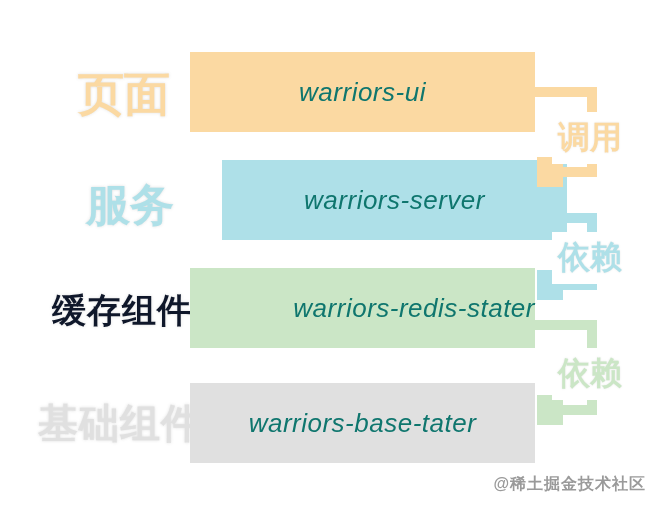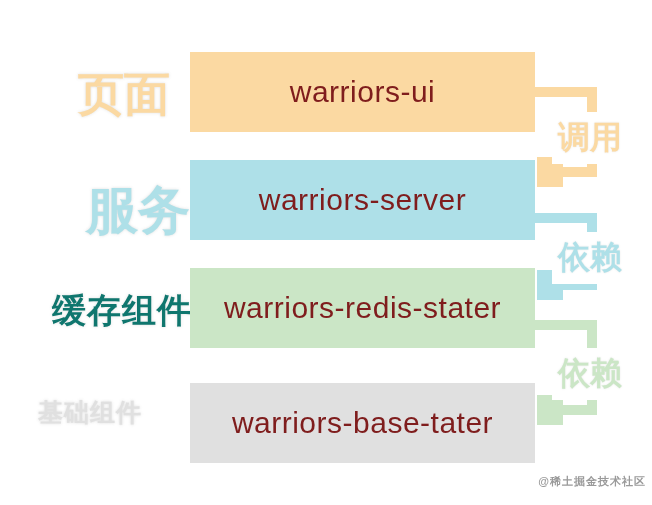--- a/index.html
+++ b/index.html
@@ -5,34 +5,34 @@
   html,body{margin:0;padding:0;background:#fff;}
   #stage{
     position:relative;width:652px;height:505px;background:#ffffff;
     overflow:hidden;font-family:"Liberation Sans","DejaVu Sans",sans-serif;
   }
   
   .box{
     position:absolute;left:190px;width:345px;height:80px;
     display:flex;align-items:center;justify-content:center;
   }
-  .box span{font-size:30px;color:#7f1d1d;letter-spacing:.5px;}
+  .box span{font-size:26px;color:#0f766e;letter-spacing:.5px;font-style:italic;}
   .box-ui    {top:52px;  background:#fbd9a2;}
-  .box-server{top:160px; background:#aee0e8;}
-  .box-redis {top:268px; background:#cbe6c6;}
+  .box-server{top:160px; background:#aee0e8;margin-left:32px;}
+  .box-redis {top:268px; background:#cbe6c6;justify-content:flex-end;}
   .box-base  {top:383px; background:#e0e0e0;text-align:right;}
   
   .row-label{
     position:absolute;font-weight:bold;white-space:nowrap;
     text-shadow:0 0 3px rgba(120,120,120,.25);
   }
   .lbl-ui    {left:78px; top:64px;  font-size:46px;color:#fbd9a2;}
-  .lbl-server{left:86px; top:176px; font-size:52px;color:#aee0e8;}
-  .lbl-redis {left:52px; top:288px; font-size:34px;color:#0f766e;letter-spacing:1px;}
-  .lbl-base  {left:38px; top:396px; font-size:25px;color:#e0e0e0;letter-spacing:1px;text-align:center;}
+  .lbl-server{left:86px; top:176px; font-size:44px;color:#aee0e8;}
+  .lbl-redis {left:52px; top:288px; font-size:34px;color:#0f172a;letter-spacing:1px;}
+  .lbl-base  {left:38px; top:396px; font-size:40px;color:#e0e0e0;letter-spacing:1px;text-align:center;}
   
   .elbow{position:absolute;border-top:10px solid;border-right:10px solid;}
   .seg  {position:absolute;height:10px;}
   .ah   {position:absolute;width:0;height:0;
          border-top:15px solid transparent;border-bottom:15px solid transparent;
          border-right:26px solid;}
   .c-orange{border-color:#fbd9a2;}
   .c-blue  {border-color:#aee0e8;}
   .c-green {border-color:#cbe6c6;}
   .s-orange{background:#fbd9a2;}
@@ -55,21 +55,21 @@
     position:absolute;background:#ffffff;padding:4px 6px;
     font-size:32px;font-weight:bold;white-space:nowrap;
     text-shadow:0 0 2px rgba(120,120,120,.2);
   }
   .el1{left:552px;top:112px;color:#fbd9a2;}
   .el2{left:552px;top:232px;color:#aee0e8;}
   .el3{left:552px;top:348px;color:#cbe6c6;}
   
   .watermark{
     position:absolute;right:6px;top:474px;
-    font-size:11px;font-weight:bold;color:#9a9a9a;
+    font-size:16px;font-weight:bold;color:#9a9a9a;
     text-shadow:0 1px 1px rgba(255,255,255,.8);letter-spacing:1px;
   }
 </style>
 </head>
 <body>
 
 <div id="stage">
 
   <div class="row-label lbl-ui">页面</div>
   <div class="row-label lbl-server">服务</div>

